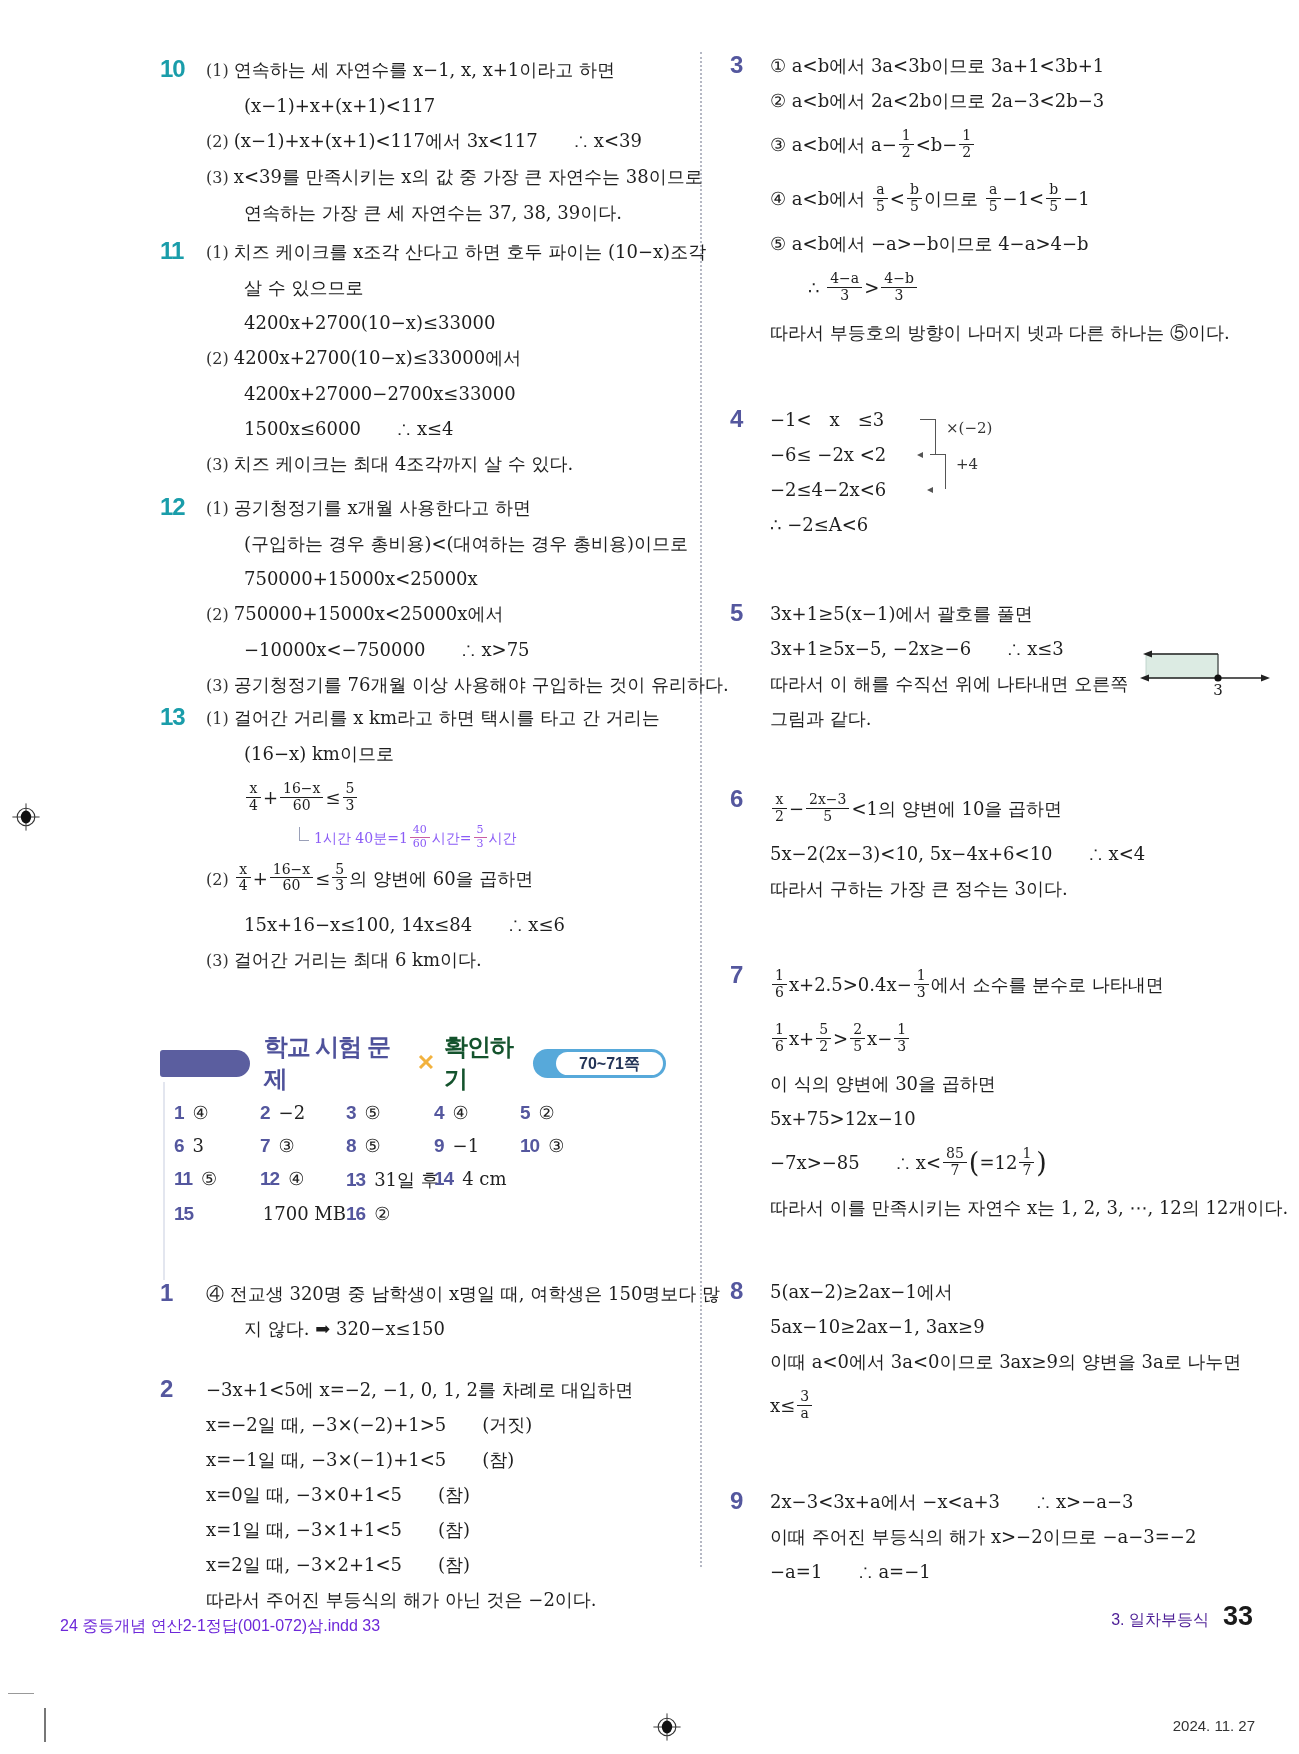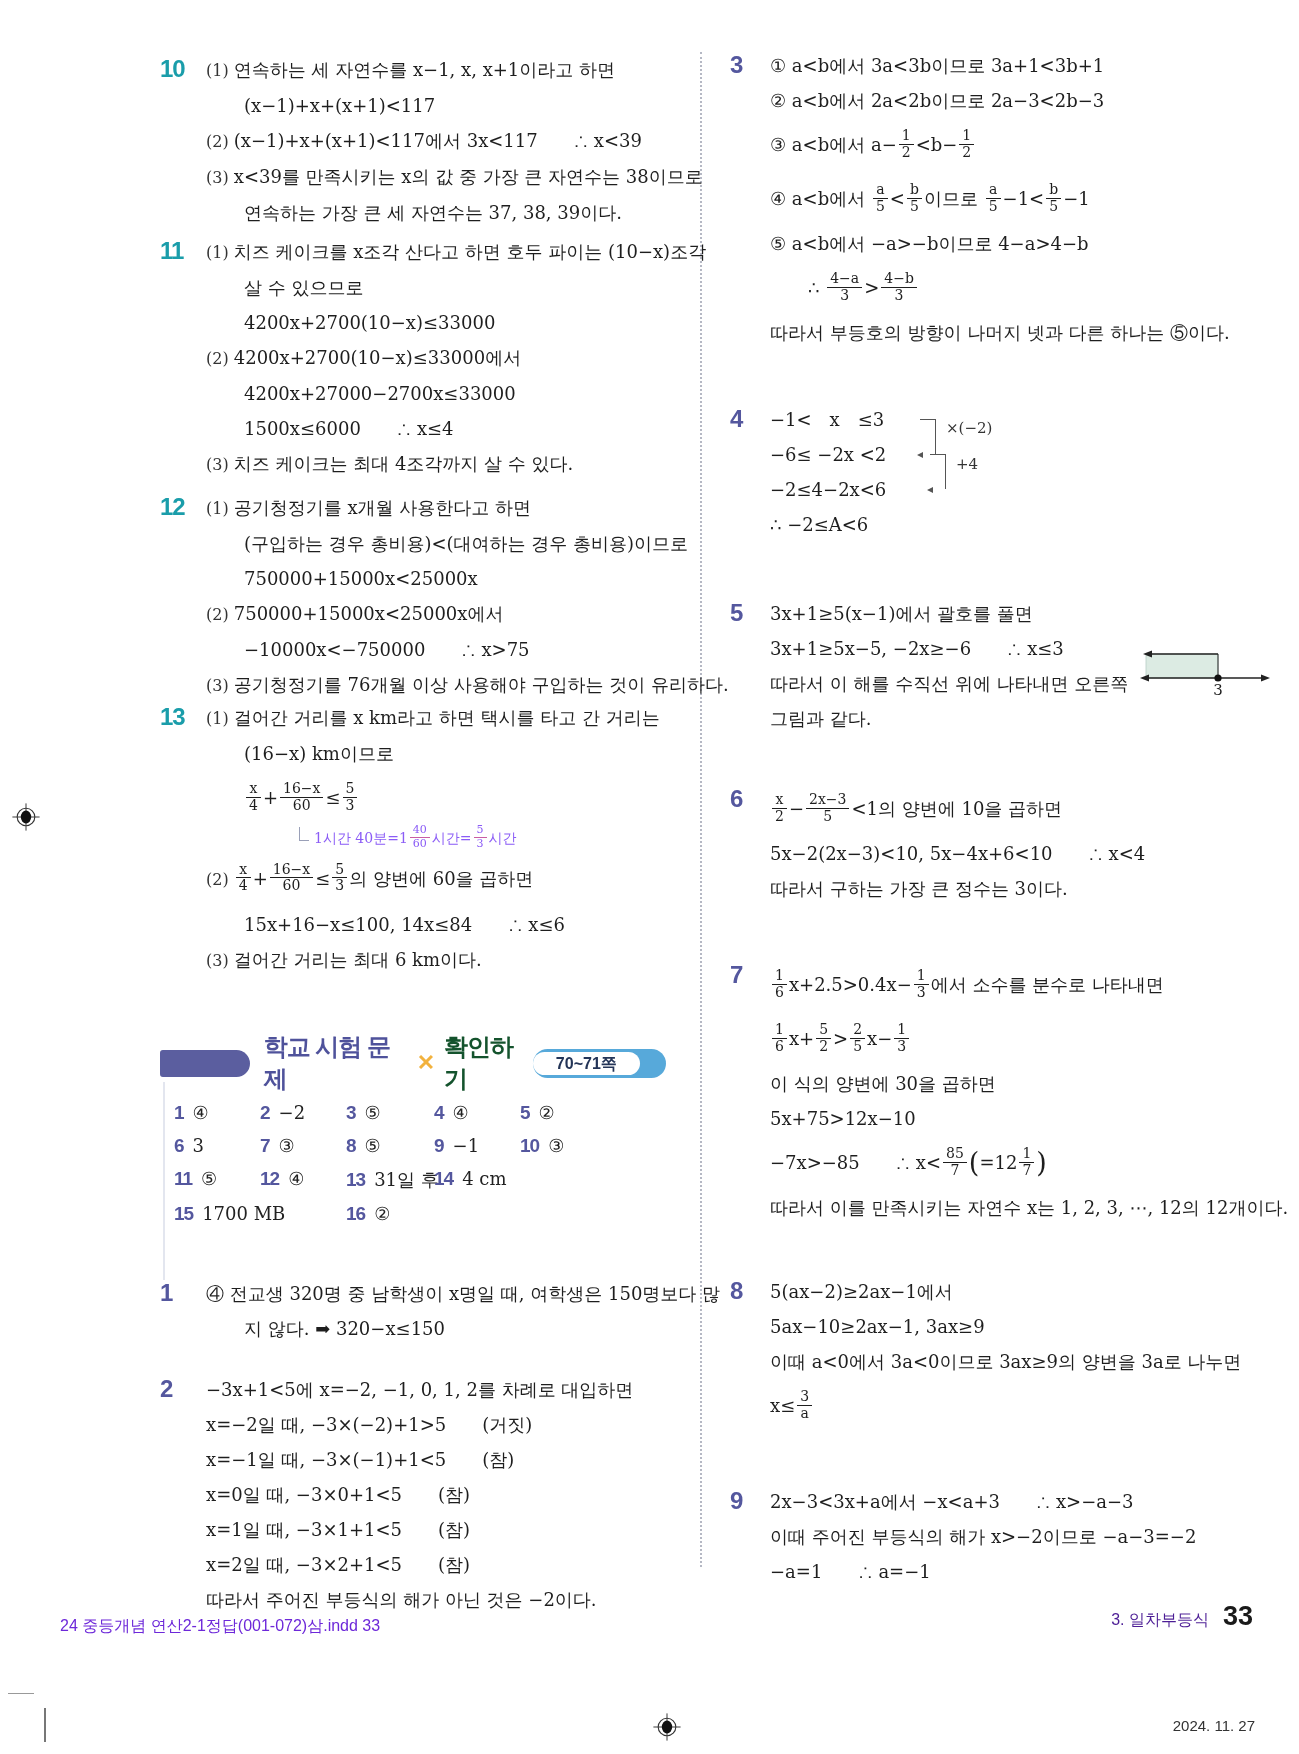--- a/index.html
+++ b/index.html
@@ -48,21 +48,21 @@
   .abox-rule{position:absolute;left:3px;top:34px;height:198px;width:2px;background:#e3e6ef;}
   .ahdr{display:flex;align-items:center;height:30px;}
   .ahdr-bar{width:93px;height:27px;background:#5b5e9f;border-radius:3px 14px 14px 3px;}
   .ahdr-title{font-family:"Liberation Sans",sans-serif;font-weight:bold;font-size:24px;
         color:#4f529b;margin-left:14px;letter-spacing:-1px;}
   .ahdr-x{font-family:"Liberation Sans",sans-serif;font-weight:bold;font-size:22px;
         color:#f2b23e;margin-left:9px;}
   .ahdr-sub{font-family:"Liberation Sans",sans-serif;font-weight:bold;font-size:24px;
         color:#14532d;margin-left:9px;letter-spacing:-1px;}
   .ahdr-pill{margin-left:auto;width:138px;height:29px;background:#57a9da;border-radius:15px;
-        display:flex;align-items:center;justify-content:flex-start;padding-right:3px;box-sizing:border-box;}
+        display:flex;align-items:center;justify-content:flex-end;padding-right:3px;box-sizing:border-box;}
   .ahdr-pill-in{width:107px;height:23px;background:#ffffff;border-radius:12px;
         font-family:"Liberation Sans",sans-serif;font-weight:bold;font-size:16px;color:#233457;
         text-align:center;line-height:23px;}
   .agrid{display:grid;grid-template-columns:86px 86px 88px 86px auto;row-gap:11px;
         margin:24px 0 0 14px;}
   .acell{display:flex;align-items:baseline;white-space:nowrap;}
   .anum{font-family:"Liberation Sans",sans-serif;font-weight:bold;font-size:19px;color:#54579e;
         margin-right:9px;letter-spacing:-1px;}
   .aval{font-size:18px;color:#222;}
   
@@ -194,21 +194,21 @@
           <span class="aval">④</span>
         </div>
         <div class="acell" style="grid-column: 3;">
           <span class="anum">13</span>
           <span class="aval">31일 후</span>
         </div>
         <div class="acell" style="grid-column: 4;">
           <span class="anum">14</span>
           <span class="aval">4 cm</span>
         </div>
-        <div class="acell" style="grid-column: 1 / span 2;">
+        <div class="acell" style="grid-column: 1 / span 2; justify-content: space-between;">
           <span class="anum">15</span>
           <span class="aval">1700 MB</span>
         </div>
         <div class="acell" style="grid-column: 3;">
           <span class="anum">16</span>
           <span class="aval">②</span>
         </div>
       </div>
   </section>
 

